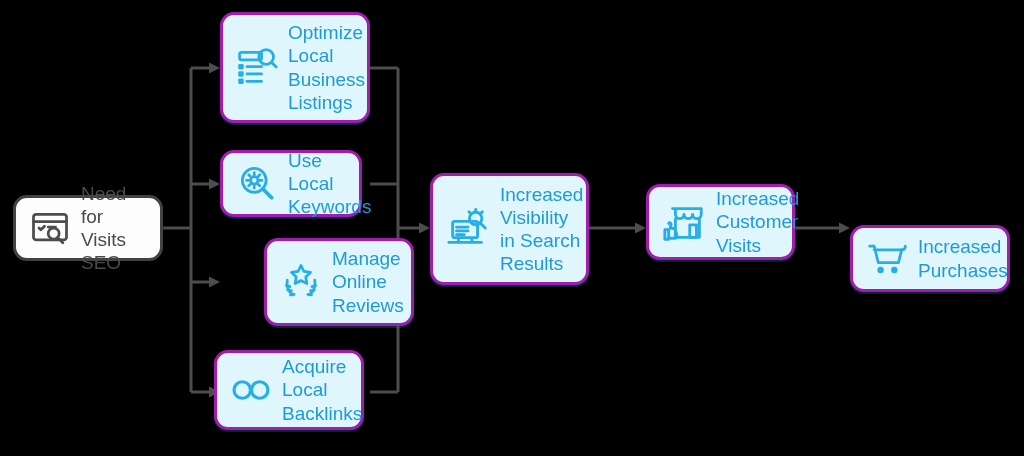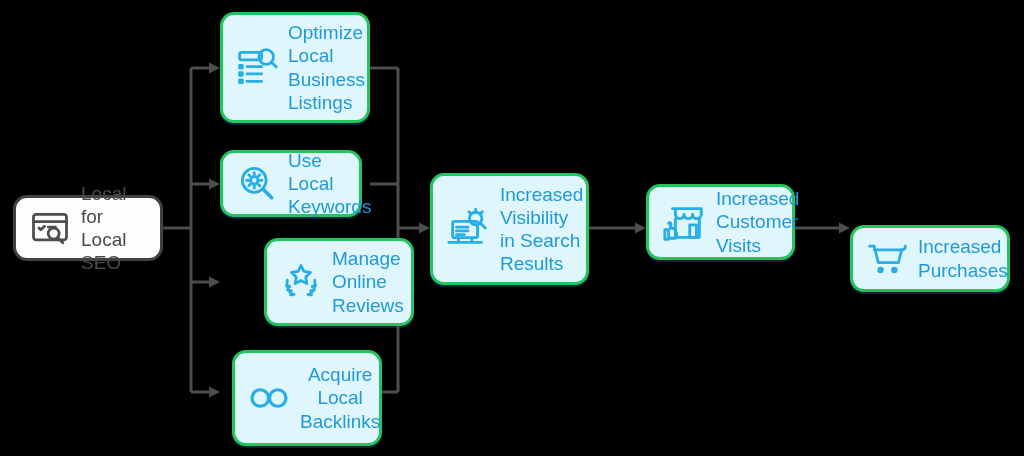--- a/index.html
+++ b/index.html
@@ -6,36 +6,36 @@
   .stage{
     position:relative;width:1024px;height:456px;background:#000;
     font-family:"Liberation Sans",sans-serif;overflow:hidden;
   }
   .edges{position:absolute;left:0;top:0;width:1024px;height:456px;}
   .node{
     position:absolute;display:flex;align-items:center;box-sizing:border-box;
     border-radius:14px;padding:6px 8px 6px 12px;gap:9px;
   }
   .node.blue{
-    background:#e0f6fd;border:3px solid #22c55e;color:#1f9ad6;
+    background:#e0f6fd;border:3px solid #a21caf;color:#1f9ad6;
     box-shadow:0 2px 0 rgba(13,110,160,.35);
   }
   .node.start{
     background:#fdfdfd;border:3px solid #424242;color:#4a4a4a;
     box-shadow:0 2px 3px rgba(0,0,0,.5);
   }
   .node .label{font-size:19px;line-height:1.22;}
   .node .icon{flex:0 0 auto;display:flex;align-items:center;justify-content:center;}
   .icon svg{display:block;}
   
   #n-start     {left:13px;  top:195px; width:150px; height:66px;}
   #n-optimize  {left:220px; top:12px;  width:150px; height:111px;}
   #n-keywords  {left:220px; top:150px; width:142px; height:67px;}
   #n-reviews   {left:220px; top:238px; width:150px; height:88px;margin-left:44px;}
-  #n-backlinks {left:232px; top:350px; width:150px; height:96px;text-align:center;}
+  #n-backlinks {left:214px; top:350px; width:150px; height:80px;}
   #n-visibility{left:430px; top:173px; width:159px; height:112px;}
   #n-customers {left:646px; top:184px; width:149px; height:76px;}
   #n-purchases {left:850px; top:195px; width:160px; height:67px;margin-top:30px;}
 </style>
 </head>
 <body>
 
 <div class="stage">
 
   <svg class="edges" viewBox="0 0 1024 456" xmlns="http://www.w3.org/2000/svg">
@@ -70,21 +70,21 @@
     <span class="icon">
       <svg width="44" height="44" viewBox="0 0 48 48" fill="none" stroke="#4d4d4d" stroke-width="3" stroke-linecap="round" stroke-linejoin="round">
         <rect x="6" y="9" width="36" height="28" rx="3"></rect>
         <path d="M6 17 H42"></path>
         <path d="M12 24 l2 2 l4 -4"></path>
         <path d="M22 23 H30"></path>
         <circle cx="28" cy="30" r="6"></circle>
         <path d="M32.5 34.5 L38 40"></path>
       </svg>
     </span>
-    <span class="label">Local for Local SEO</span>
+    <span class="label">Need for Visits SEO</span>
   </div>
 
   <div class="node blue" id="n-optimize">
     <span class="icon">
       <svg width="44" height="44" viewBox="0 0 48 48" fill="none" stroke="#27aee6" stroke-width="3" stroke-linecap="round" stroke-linejoin="round">
         <rect x="5" y="7" width="24" height="8" rx="2"></rect>
         <circle cx="34" cy="12" r="8"></circle>
         <path d="M40 18 L45 23"></path>
         <rect x="5" y="21" width="3" height="3" fill="#27aee6"></rect>
         <rect x="5" y="29" width="3" height="3" fill="#27aee6"></rect>

